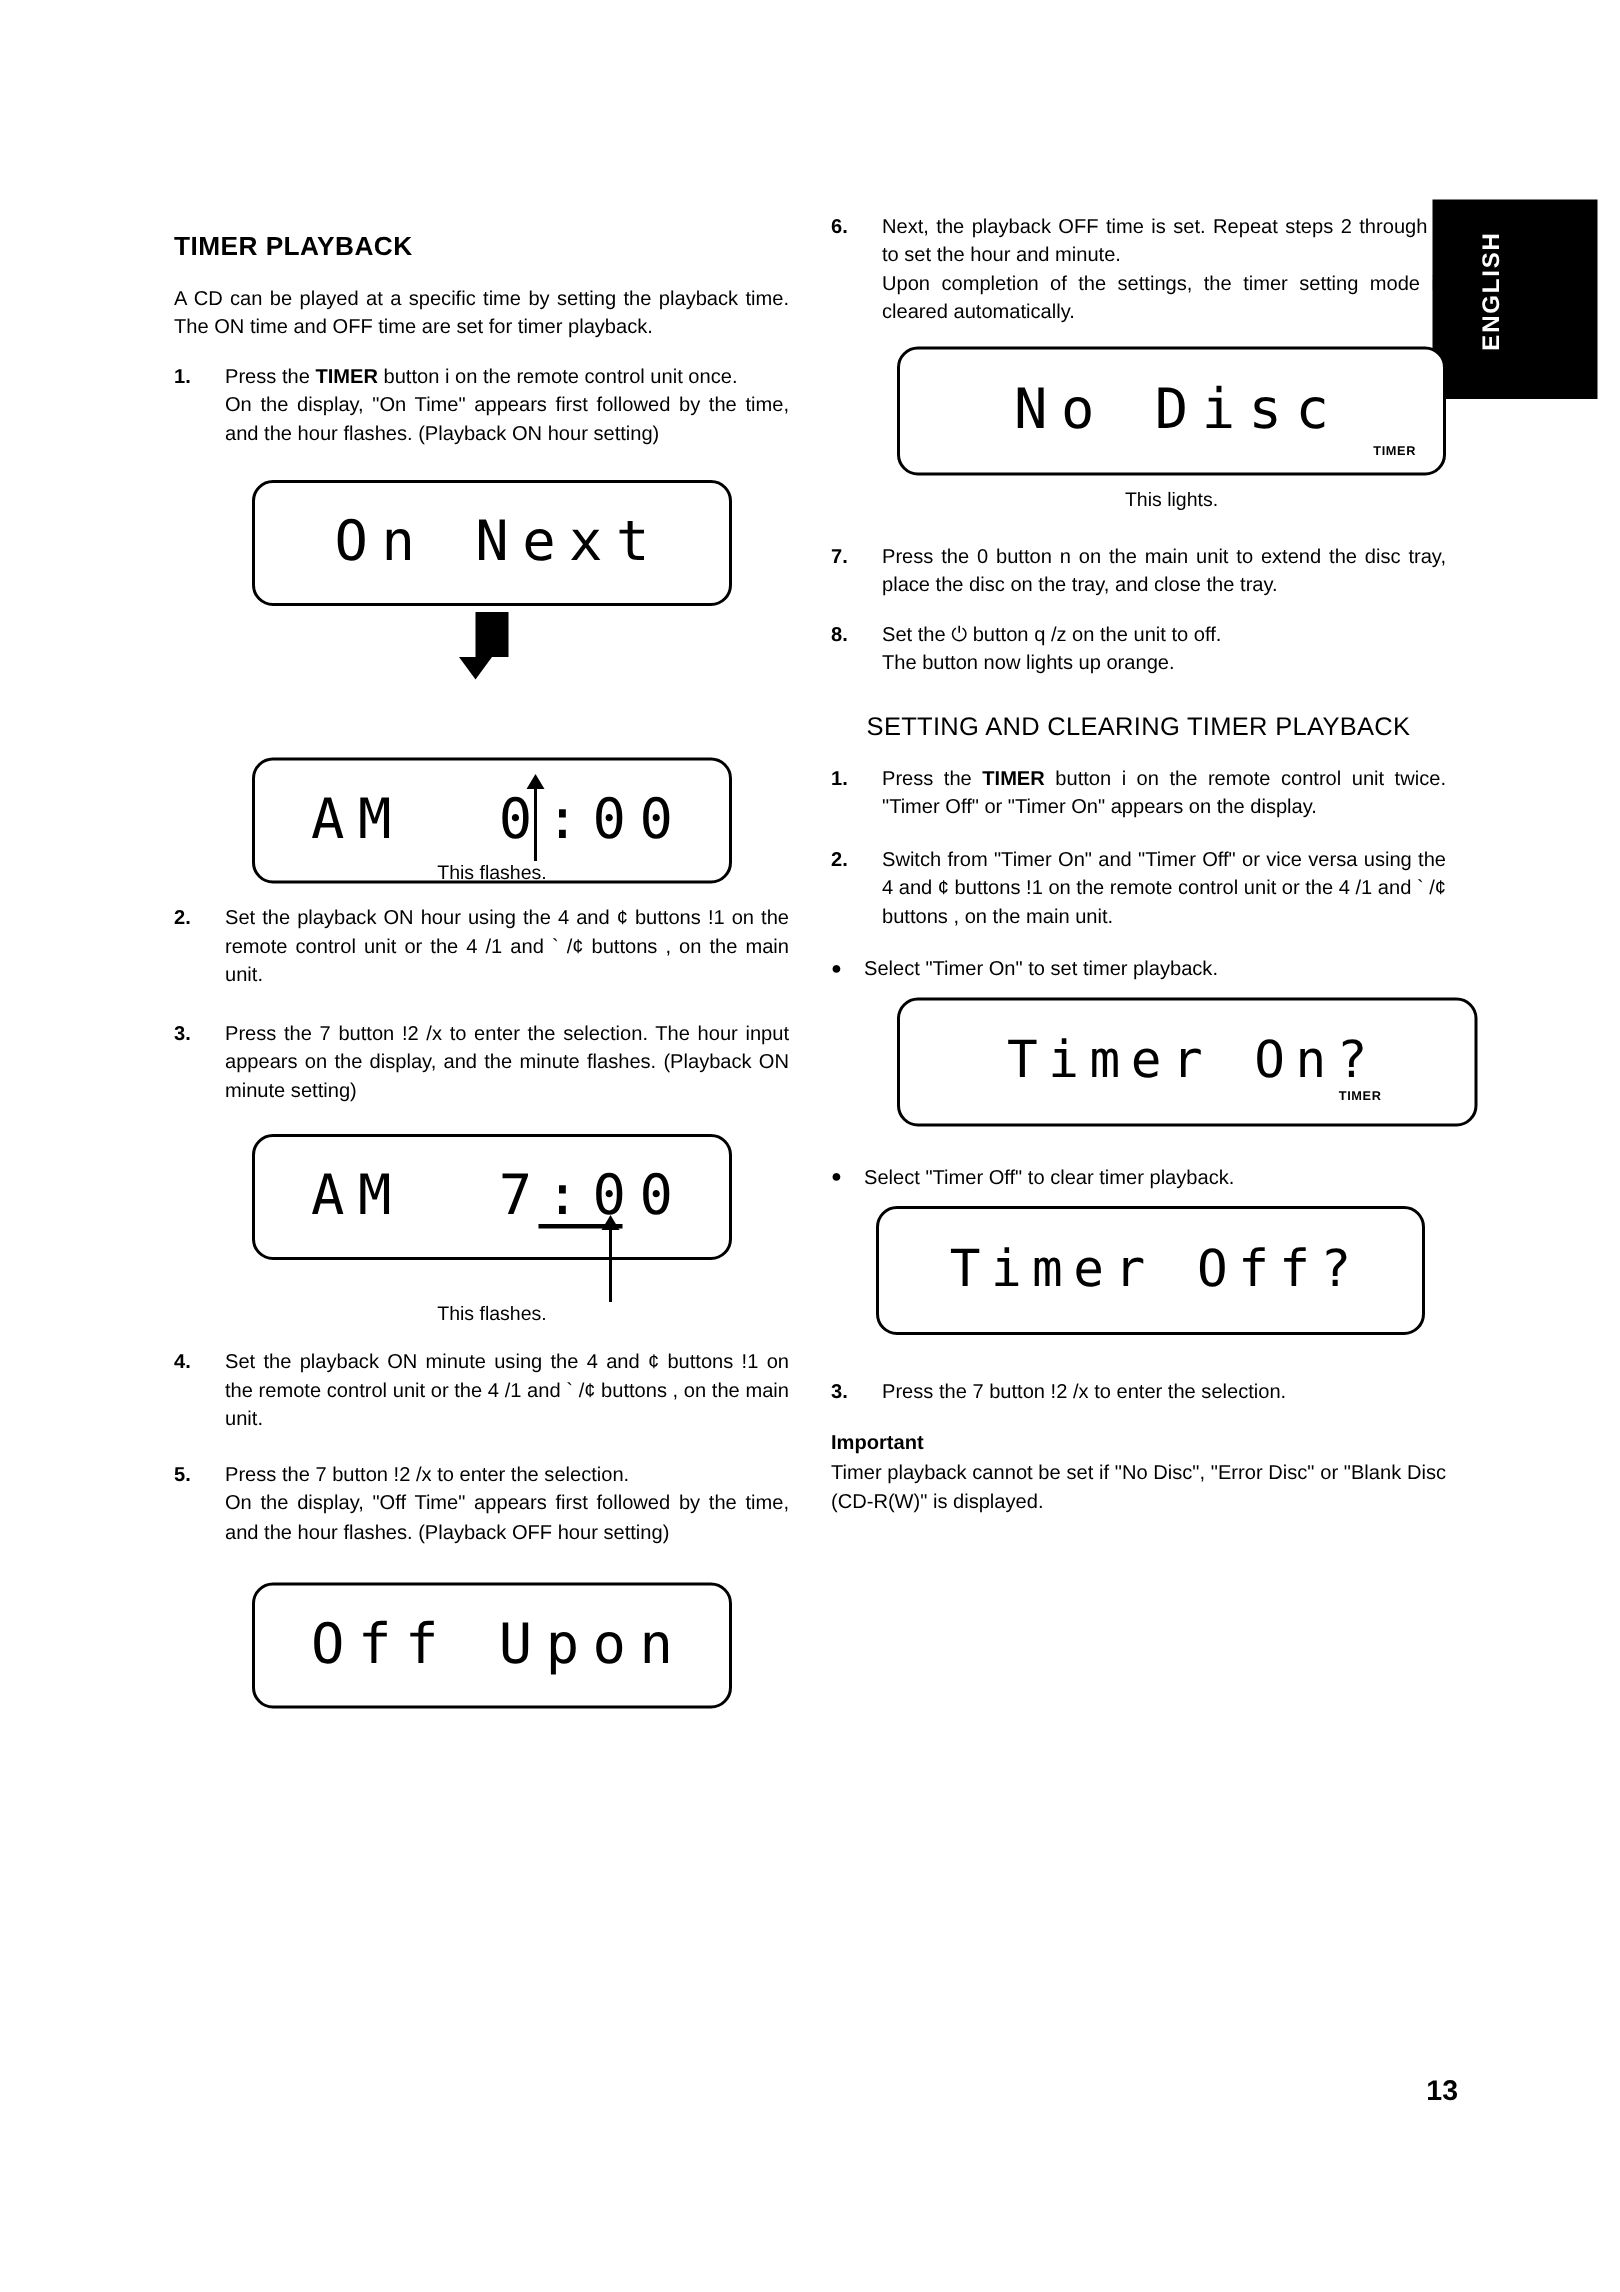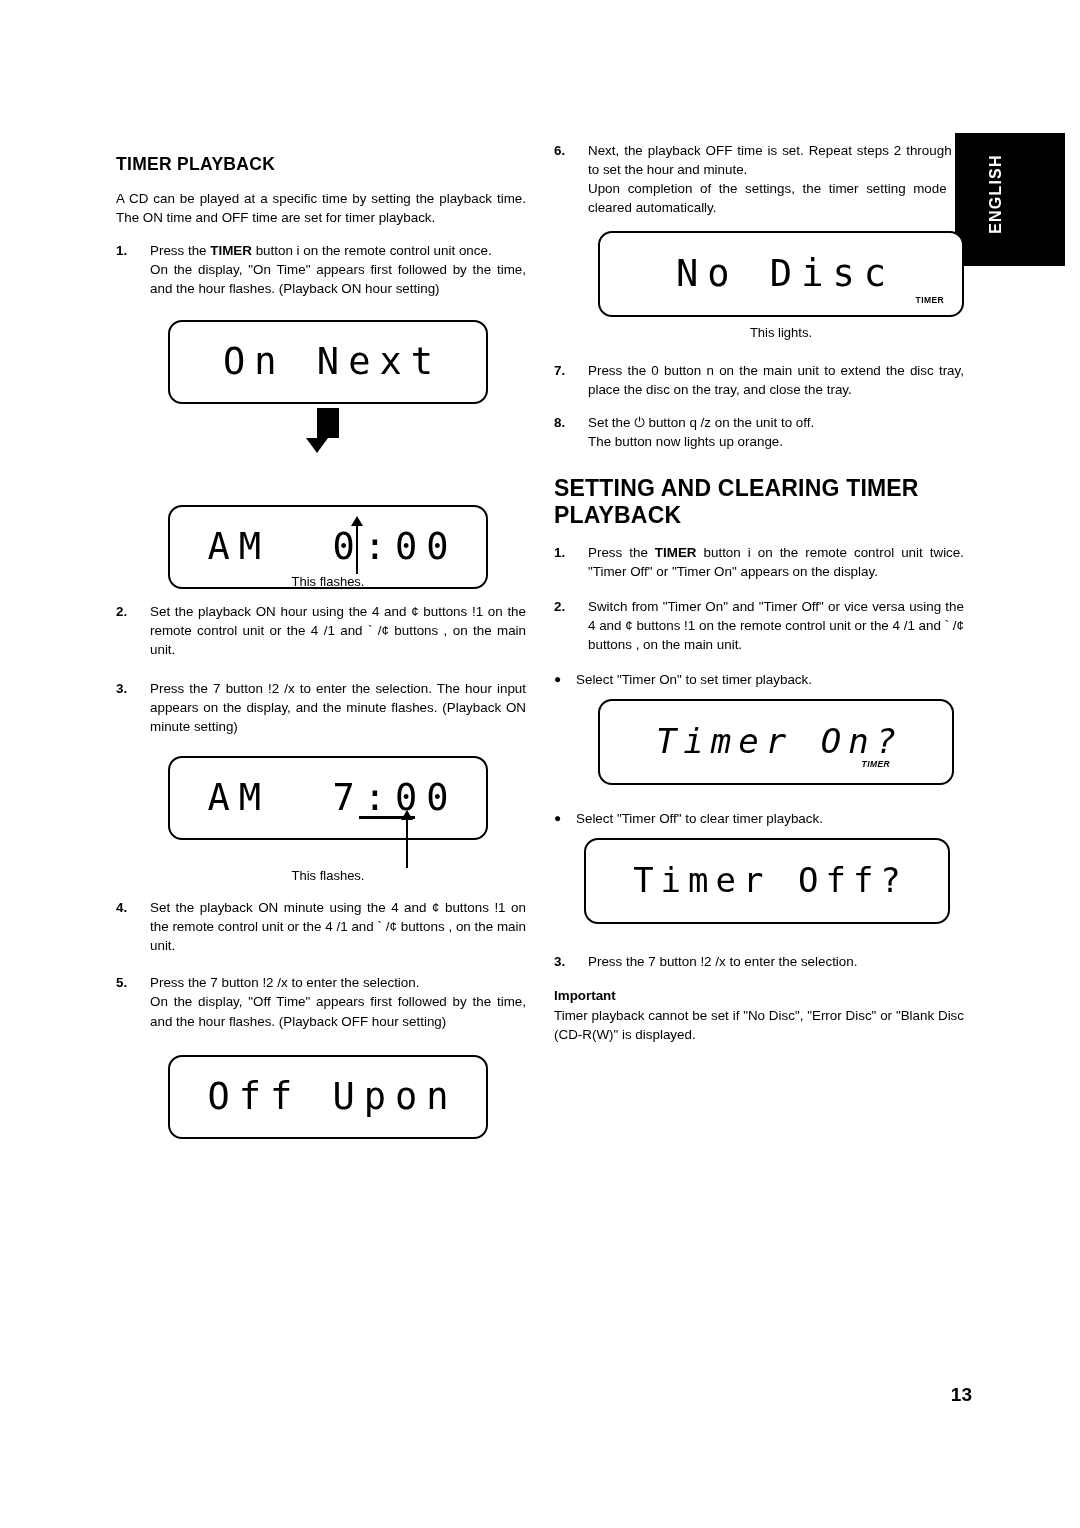--- a/index.html
+++ b/index.html
@@ -56,24 +56,25 @@
     top: 138px;
     width: 410px;
   }
   h1.sect {
     font-size: 17.5px;
     font-weight: bold;
     letter-spacing: 0.3px;
     margin: 0 0 14px 0;
   }
   h1.sect2 {
-    font-size: 23px;
-    font-weight: bold;
+    font-size: 17px;
+    font-weight: normal;
     letter-spacing: 0.2px;
     margin: 24px 0 14px 0;
+    text-align: center;
   }
   p.body {
     font-size: 13.4px;
     line-height: 1.42;
     margin: 0 0 14px 0;
     text-align: justify;
   }
   .step {
     display: flex;
     font-size: 13.4px;
@@ -294,21 +295,21 @@
       <div class="num">2.</div>
       <div class="txt">Switch from "Timer On" and "Timer Off" or vice versa using the 4      and ¢      buttons !1  on the remote control unit or the 4    /1    and `    /¢     buttons ,   on the main unit.</div>
     </div>
 
     <div class="bullet" style="margin-top:16px;">
       <div class="dot">●</div>
       <div>Select "Timer On" to set timer playback.</div>
     </div>
 
     <div style="position:relative;height:96px;margin:10px 0 0 0;">
-      <div class="lcd" style="position:absolute;left:44px;top:0;width:356px;height:86px;font-style:italic;">
+      <div class="lcd" style="position:absolute;left:44px;top:0;width:387px;height:86px;">
         <div class="lcd-text" style="font-size:34px;letter-spacing:7px;text-indent:7px;">Timer On?</div>
         <div class="timer-lbl" style="right:62px;bottom:14px;">TIMER</div>
       </div>
     </div>
 
     <div class="bullet" style="margin-top:14px;">
       <div class="dot">●</div>
       <div>Select "Timer Off" to clear timer playback.</div>
     </div>
 

